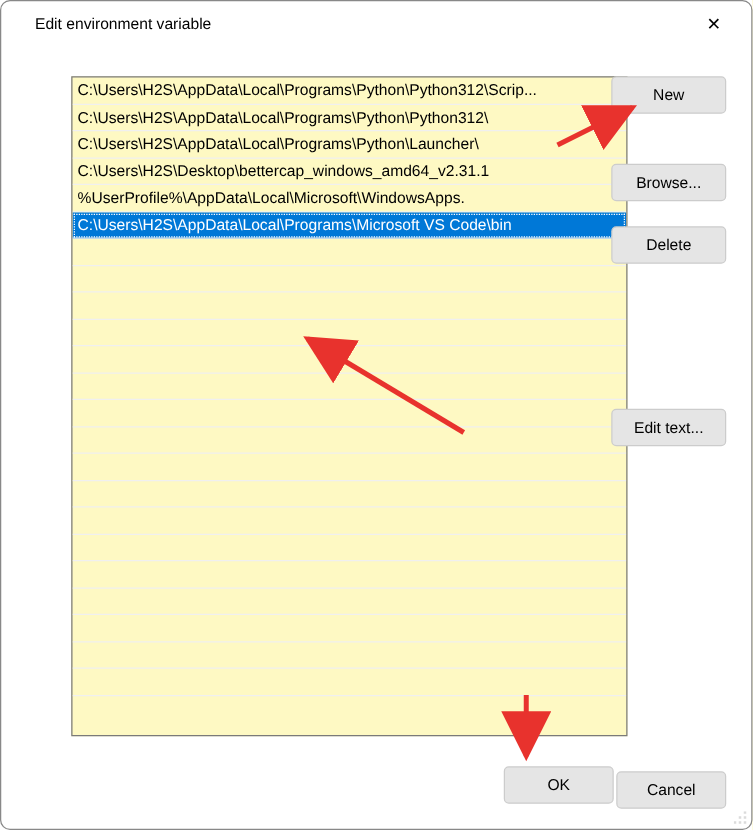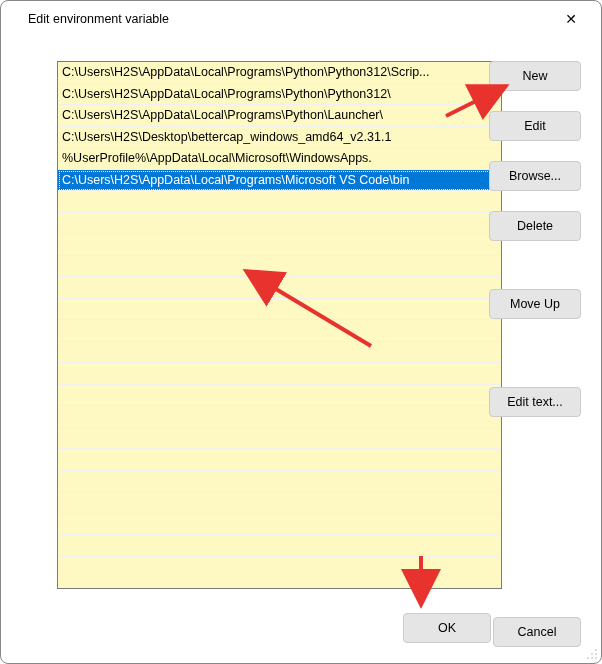--- a/index.html
+++ b/index.html
@@ -160,35 +160,29 @@
       <div class="list-row"></div>
       <div class="list-row"></div>
       <div class="list-row"></div>
     </div>
 
   <div class="button-col">
     <div class="btn">
         <span>New</span>
       </div>
     <div class="gap-small"></div>
-    <div class="btn">
-        <span>Edit</span>
-      </div>
     <div class="gap-small"></div>
     <div class="btn">
         <span>Browse...</span>
       </div>
     <div class="gap-small"></div>
     <div class="btn">
         <span>Delete</span>
       </div>
     <div class="gap-large"></div>
-    <div class="btn">
-        <span>Move Up</span>
-      </div>
     <div class="gap-small"></div>
     <div class="gap-large"></div>
     <div class="btn">
         <span>Edit text...</span>
       </div>
   </div>
 
   <div class="bottom-buttons">
     <div class="btn">
         <span>OK</span>

